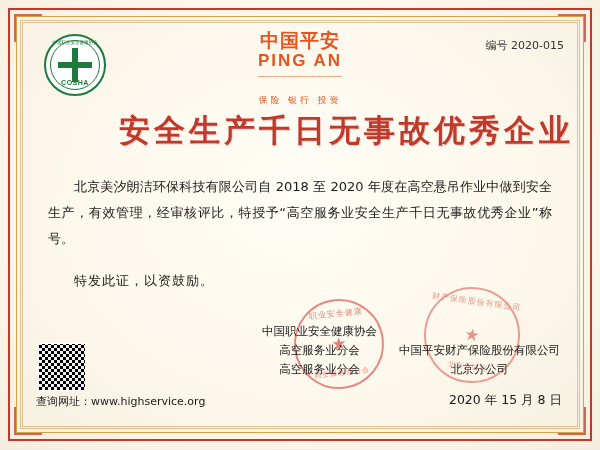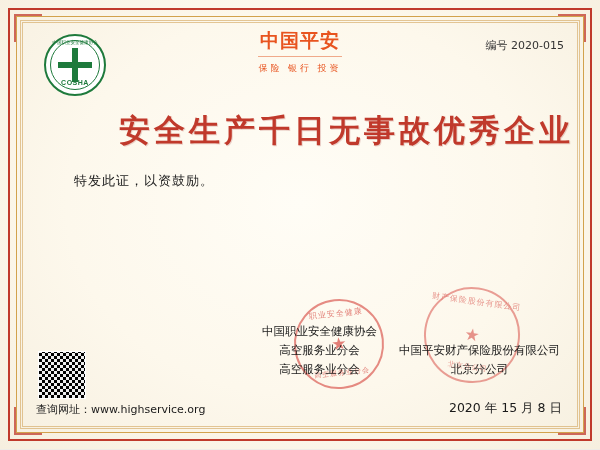--- a/index.html
+++ b/index.html
@@ -151,21 +151,21 @@
     letter-spacing: 2px;
     line-height: 1.1;
     margin-top: 1px;
   }
   .pingan .pa-sub {
     margin-top: 5px;
     font-size: 9px;
     color: #e8541f;
     letter-spacing: 3px;
     border-top: 1px solid #f0a98a;
-    padding-top: 5px;
+    padding-top: 17px;
     display: inline-block;
   }
 
   .serial {
     position: absolute;
     right: 10px;
     top: 12px;
     font-size: 11px;
     color: #333;
     font-family: "DejaVu Sans", sans-serif;
@@ -276,21 +276,21 @@
     width: 92px;
     height: 92px;
     transform: rotate(8deg);
     opacity: .62;
   }
 
   
   .footer {
     position: absolute;
     left: 0; right: 0;
-    bottom: 4px;
+    bottom: 12px;
     height: 34px;
   }
   .qr {
     position: absolute;
     left: 12px;
     bottom: 20px;
     width: 46px;
     height: 46px;
     background:
       repeating-linear-gradient(0deg, #111 0 3px, #fff 3px 6px),
@@ -336,28 +336,30 @@
         <div class="ring"></div>
         <div class="ring2"></div>
         <div class="cross-v"></div>
         <div class="cross-h"></div>
         <div class="cosha-arc">中国职业安全健康协会</div>
         <div class="cosha-text">COSHA</div>
       </div>
 
       <div class="pingan">
         <div class="pa-cn">中国平安</div>
+        <div class="pa-en">PING AN</div>
         <div class="pa-sub">保险  银行  投资</div>
       </div>
 
       <div class="serial">编号 2020-015</div>
     </div>
 
     <div class="title">安全生产千日无事故优秀企业</div>
 
+    <div class="body-text">北京美汐朗洁环保科技有限公司自 2018 至 2020 年度在高空悬吊作业中做到安全生产，有效管理，经审核评比，特授予“高空服务业安全生产千日无事故优秀企业”称号。</div>
 
     <div class="closing">特发此证，以资鼓励。</div>
 
     <div class="sign-area">
 
       <div class="stamp stamp-a">
         <div class="st-top">职业安全健康</div>
         <div class="st-star">★</div>
         <div class="st-bottom">高空服务业分会</div>
       </div>

